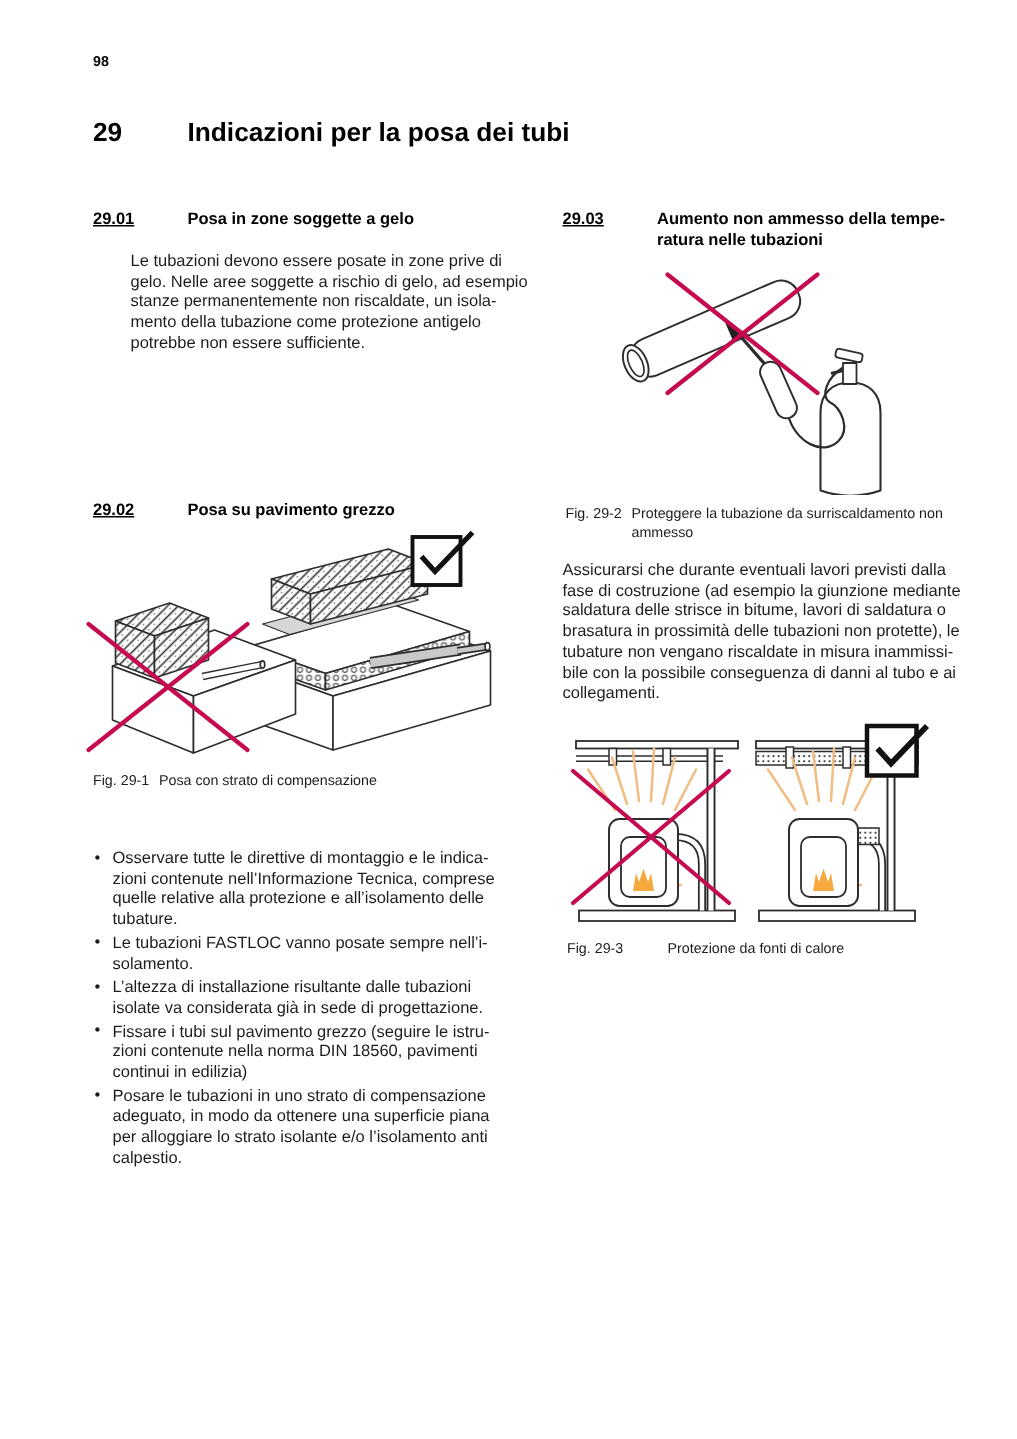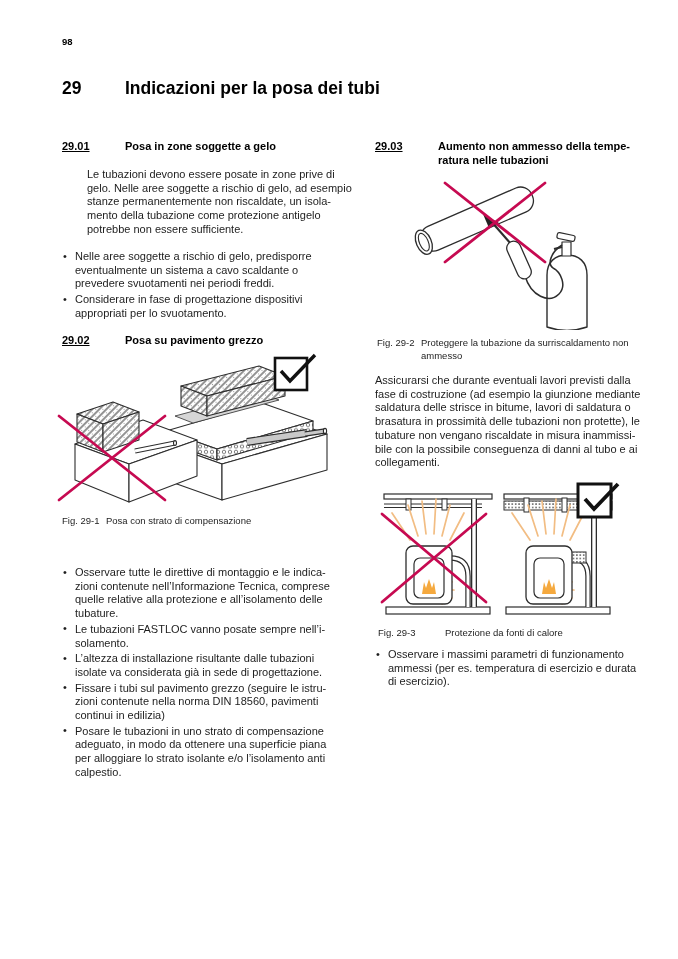--- a/index.html
+++ b/index.html
@@ -40,27 +40,20 @@
     <span class="sec-num">29.01</span>
     <span class="sec-title">Posa in zone soggette a gelo</span>
   </div>
 
   <div class="abs body-text" style="left:62px; top:168px; width:280px;margin-left:25px;">Le tubazioni devono essere posate in zone prive di
 gelo. Nelle aree soggette a rischio di gelo, ad esempio
 stanze permanentemente non riscaldate, un isola-
 mento della tubazione come protezione antigelo
 potrebbe non essere sufficiente.</div>
 
-  <ul class="abs bullets" style="left:62px; top:250px; width:280px;">
-    <li>Nelle aree soggette a rischio di gelo, predisporre
-eventualmente un sistema a cavo scaldante o
-prevedere svuotamenti nei periodi freddi.</li>
-    <li>Considerare in fase di progettazione dispositivi
-appropriati per lo svuotamento.</li>
-  </ul>
 
   <div class="abs sec-head" style="left:62px; top:334px; width:275px;">
     <span class="sec-num">29.02</span>
     <span class="sec-title">Posa su pavimento grezzo</span>
   </div>
 
   <svg class="abs" style="left:35px; top:352px;" width="300" height="160" viewBox="0 0 300 160">
     <defs>
       <pattern id="hatch" width="5" height="5" patternUnits="userSpaceOnUse" patternTransform="rotate(45)">
         <rect width="5" height="5" fill="#ffffff"></rect>
@@ -271,18 +264,15 @@
       <polyline points="207,17 216,27 240,2" stroke-width="3.8"></polyline>
     </g>
   </svg>
 
   <div class="abs caption" style="left:378px; top:626px; width:272px;gap:23px;">
     <span class="cap-label">Fig. 29-3</span>
     <span class="cap-text">Protezione da fonti di calore</span>
   </div>
 
   <ul class="abs bullets" style="left:375px; top:648px; width:285px;">
-    <li>Osservare i massimi parametri di funzionamento
-ammessi (per es. temperatura di esercizio e durata
-di esercizio).</li>
   </ul>
 
 </div>
 
 </body></html>

